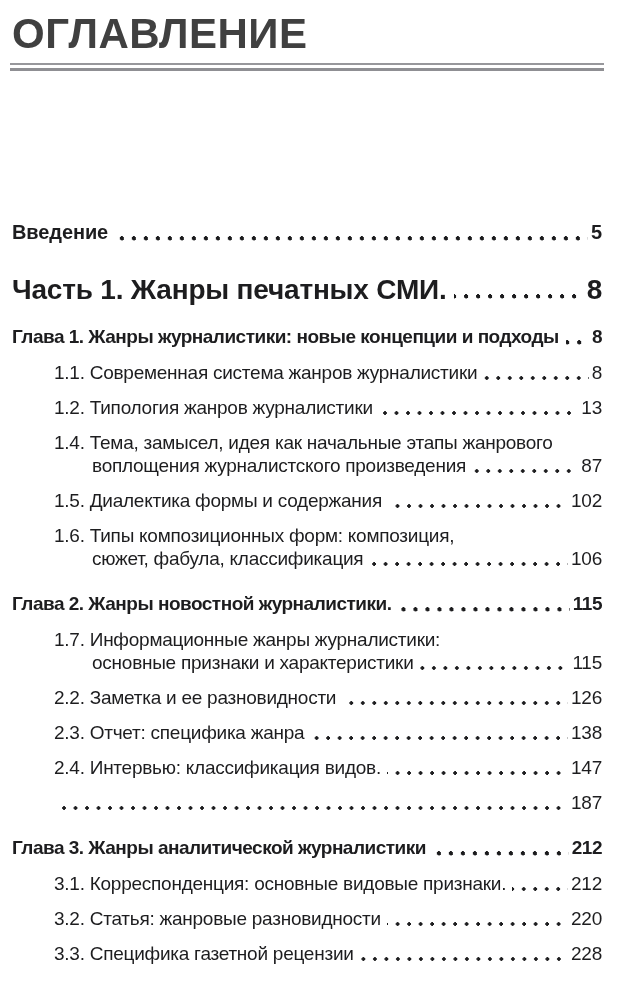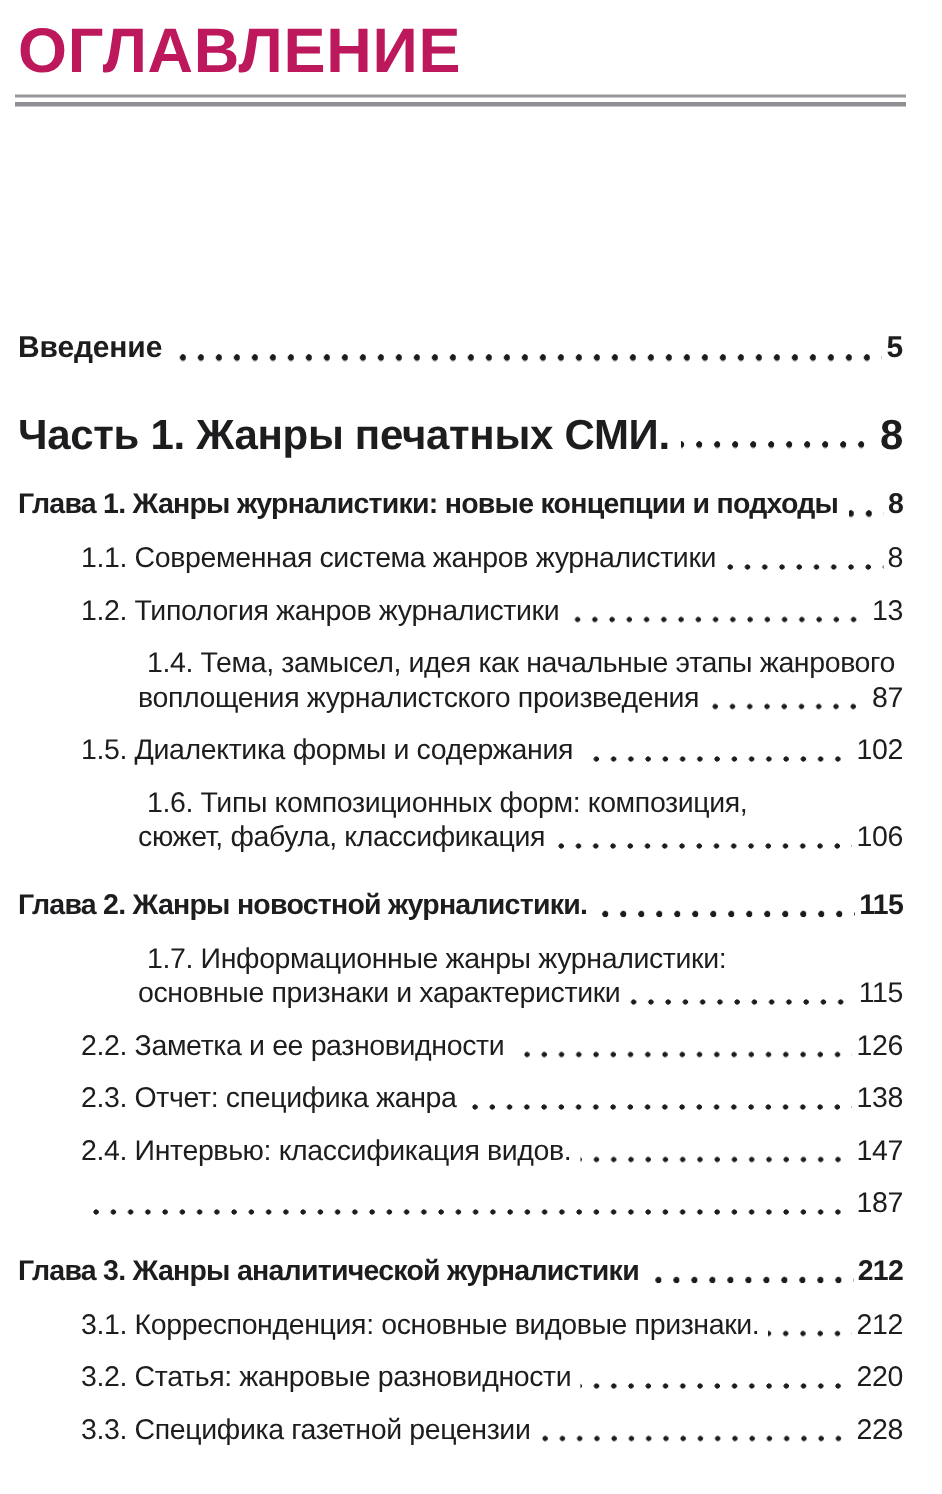--- a/index.html
+++ b/index.html
@@ -14,37 +14,37 @@
     overflow: hidden;
   }
 
   
   .doc-title {
     margin: 0;
     font-size: 42px;
     line-height: 44px;
     font-weight: 700;
     letter-spacing: 0.5px;
-    color: #be185d;
+    color: #404040;
   }
   .title-rule {
     margin: 7px -2px 0 -2px;
     height: 3px;
     border-top: 2px solid #97979b;
     border-bottom: 3px solid #8f8f93;
   }
 
   
   .toc { margin-top: 150px; }
 
   .toc-row { font-size: 19px; line-height: 23px; letter-spacing: -0.25px; }
 
   .flex-line { display: flex; align-items: flex-end; }
   .label { flex: 0 0 auto; white-space: nowrap; }
-  .wrap-first { white-space: nowrap; margin-left: 44px; }
+  .wrap-first { white-space: nowrap; }
   .page-num { flex: 0 0 auto; }
 
   .leader {
     flex: 1 1 auto;
     min-width: 6px;
     align-self: stretch;
     margin: 0 3px 0 6px;
     background-image: radial-gradient(circle at 2px 2px, #1d1d1f 1.55px, rgba(0,0,0,0) 1.95px);
     background-size: 11.5px 4px;
     background-repeat: repeat-x;

